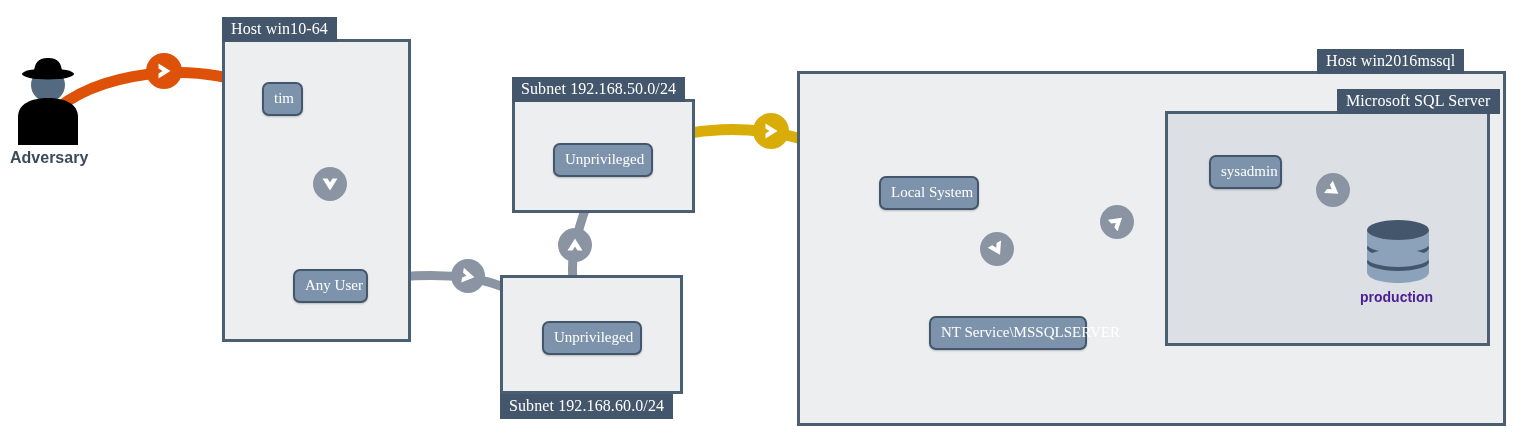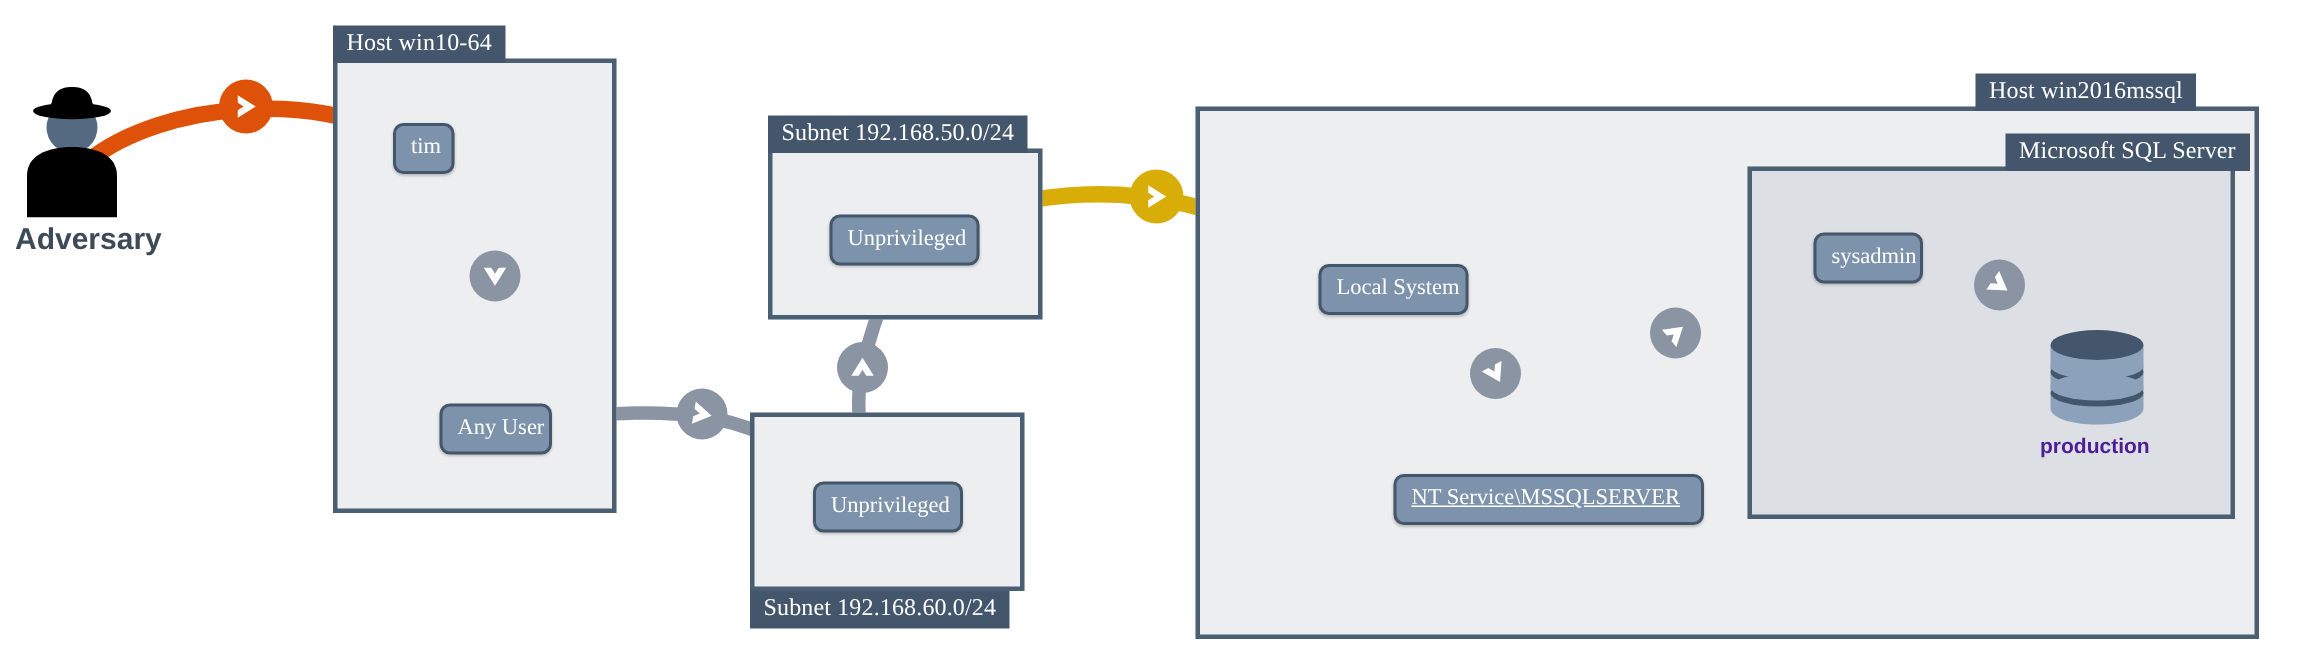--- a/index.html
+++ b/index.html
@@ -58,34 +58,34 @@
     border: 2px solid #44566b;
     border-radius: 7px;
     color: #ffffff;
     font-family: "Liberation Serif", serif;
     font-size: 15px;
     line-height: 1;
     padding: 7px 10px 8px 10px;
     white-space: nowrap;
     box-sizing: border-box;
     z-index: 5;
-    text-align: left;
+    text-align: center;
     box-shadow: 0 1px 2px rgba(0,0,0,0.22);
   }
 
   
   #adversary-actor {
     position: absolute;
     z-index: 5;
   }
   .actor-label {
     position: absolute;
     font-family: "Liberation Sans", sans-serif;
     font-weight: bold;
-    font-size: 20px;
+    font-size: 16px;
     color: #3c4a59;
     white-space: nowrap;
     z-index: 5;
   }
 
   
   #database-production {
     position: absolute;
     z-index: 5;
   }
@@ -216,21 +216,21 @@
   </div>
 
   <div class="node" style="left:542px; top:321px; width:100px;">
     <span>Unprivileged</span>
   </div>
 
   <div class="node" style="left:879px; top:176px; width:100px;">
     <span>Local System</span>
   </div>
 
-  <div class="node" style="left:929px; top:316px; width:207px;text-decoration:underline;">
+  <div class="node" style="left:929px; top:316px; width:158px;">
     <span>NT Service\MSSQLSERVER</span>
   </div>
 
   <div class="node" style="left:1209px; top:155px; width:73px;">
     <span>sysadmin</span>
   </div>
 
   <div id="database-production" style="left:1363px; top:217px; width:70px; height:68px;">
     <svg width="70" height="68" viewBox="0 0 70 68">
 

